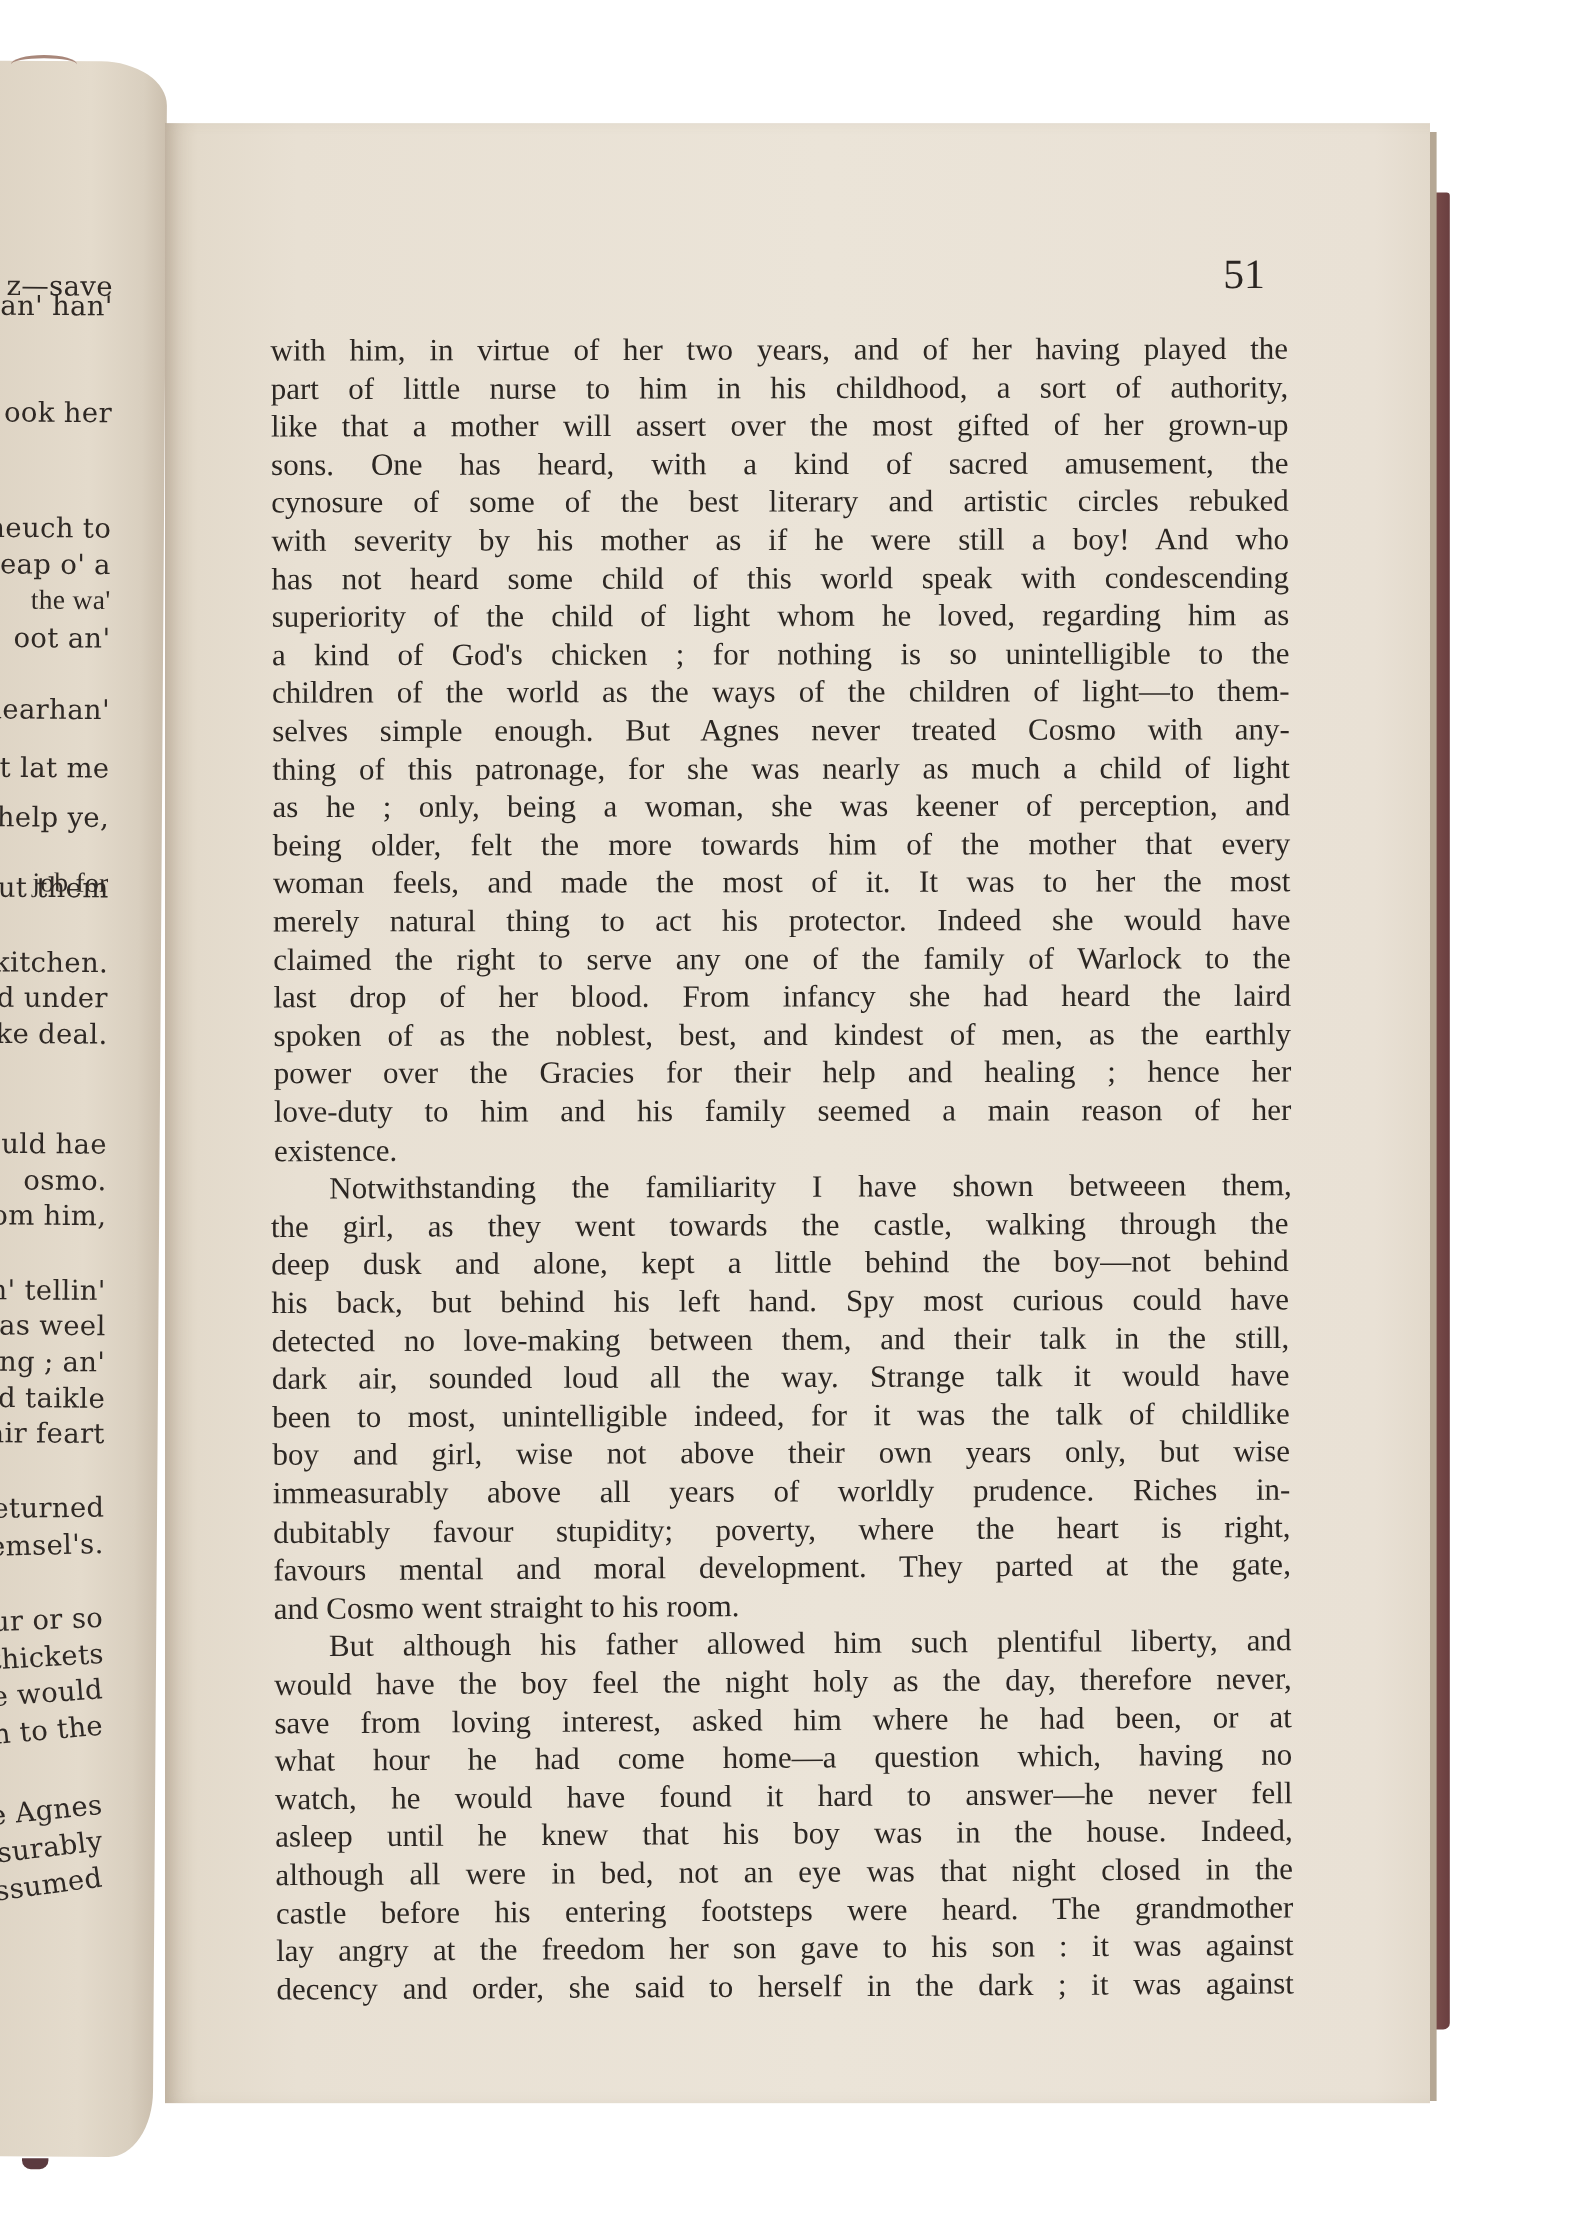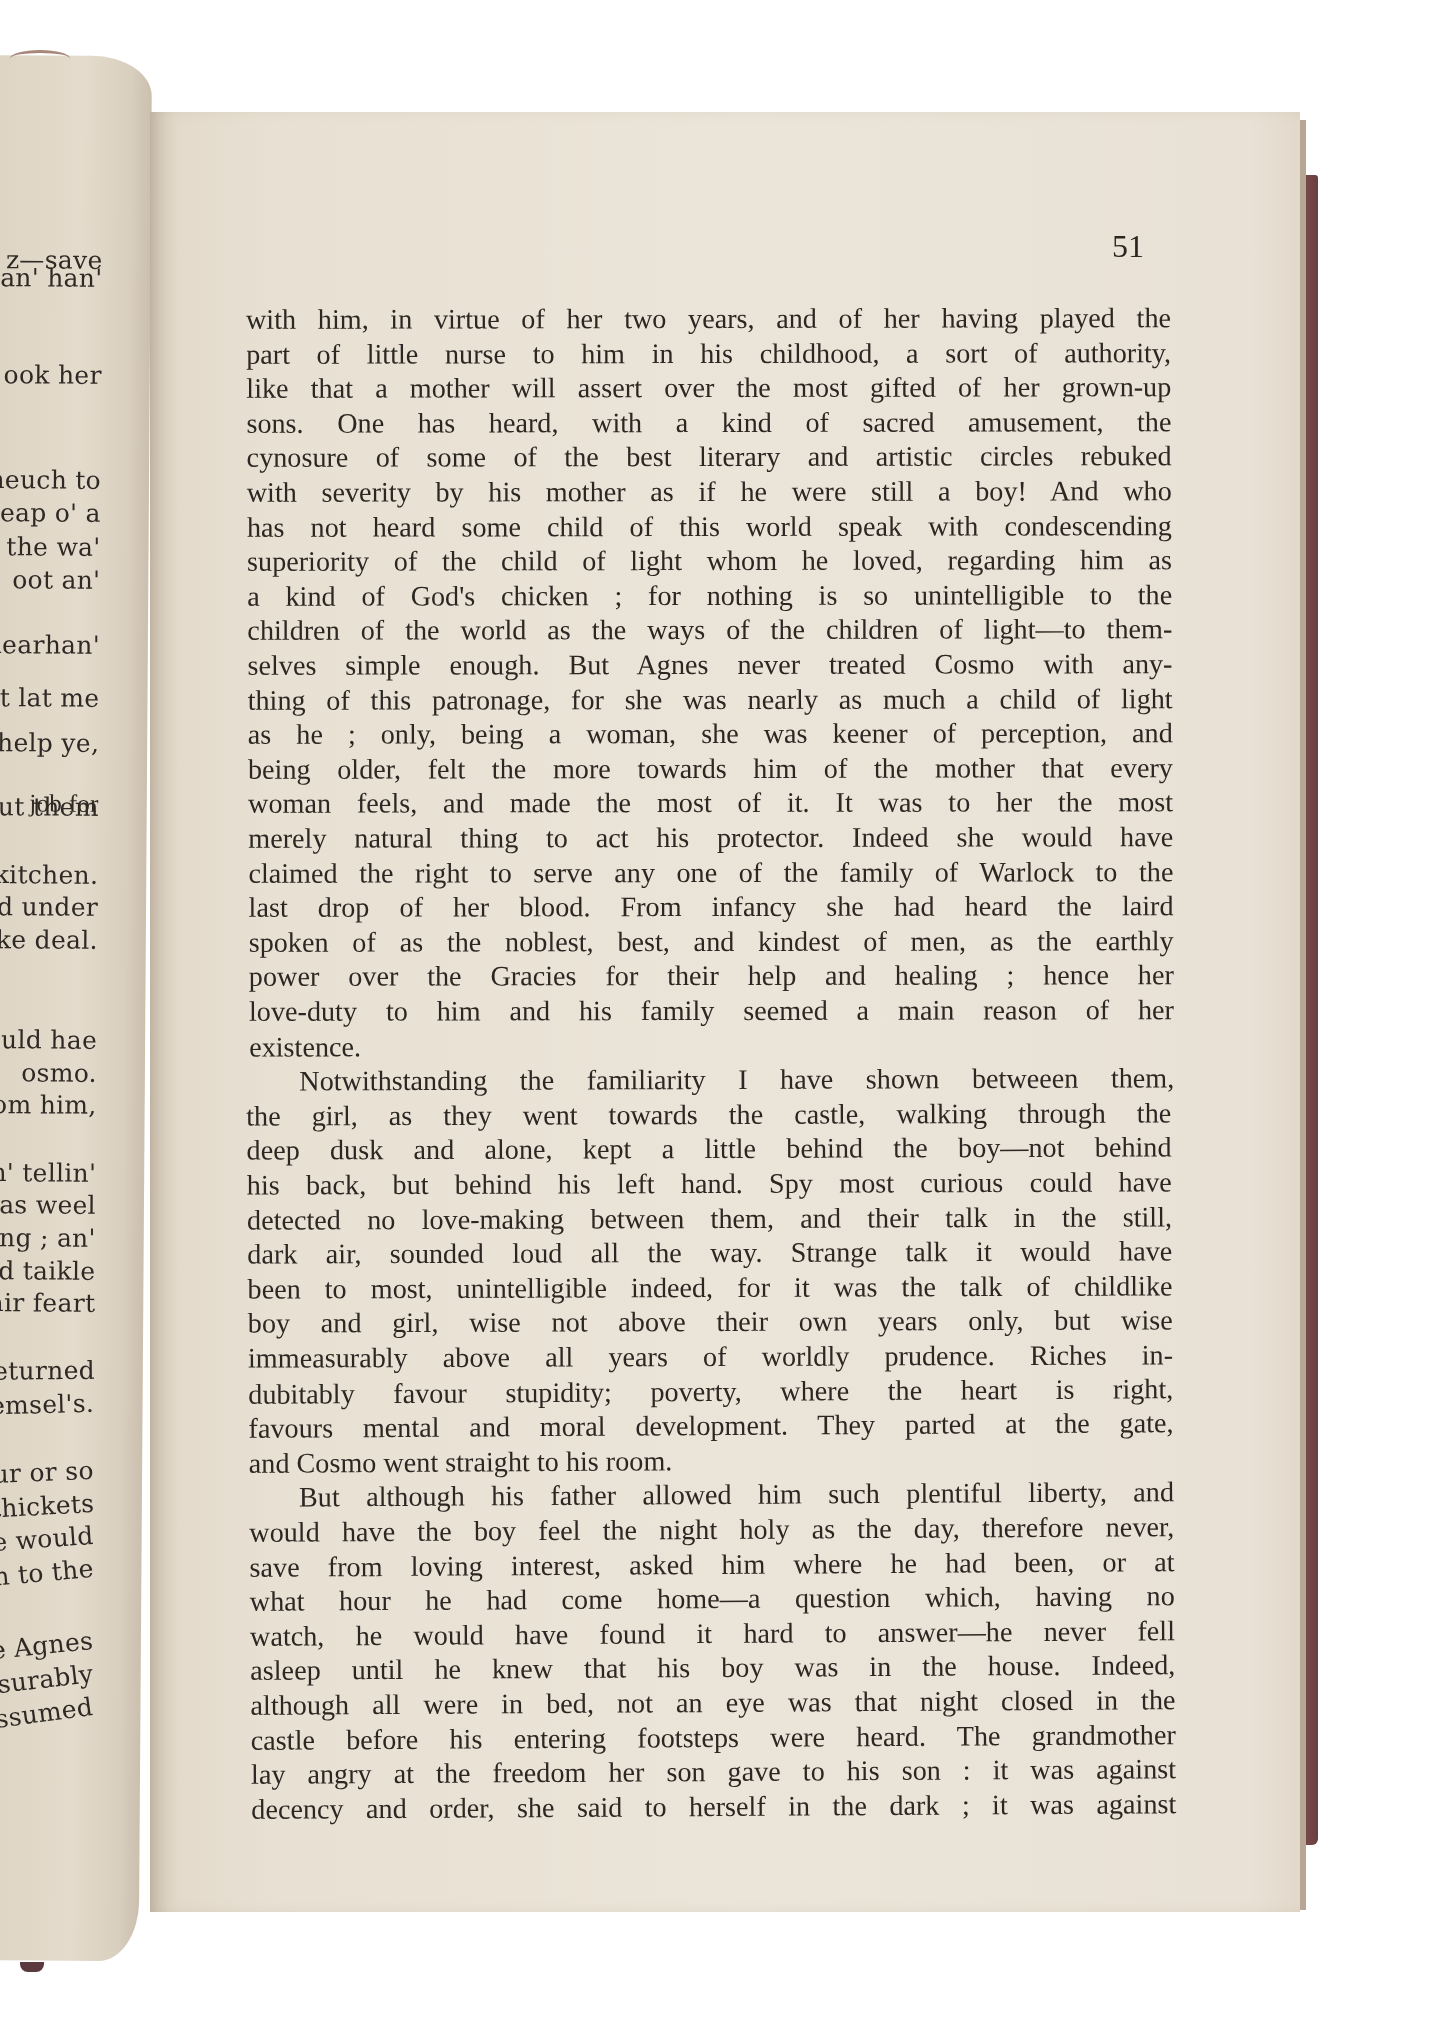--- a/index.html
+++ b/index.html
@@ -32,21 +32,21 @@
   .right-page {
     position:absolute; left:150px; top:112px; width:1150px; height:1800px;
     background:linear-gradient(90deg,#d7ccbb 0px,#e3dacb 30px,#e8e0d3 120px,#ebe4d8 600px,#e9e1d5 1100px,#e2d9cb 1150px);
     box-shadow:inset 14px 0 18px -10px rgba(120,100,80,0.35);
   }
   .running-head {
     position:absolute; left:350px; top:118px; font-style:italic; font-size:31px; letter-spacing:2px;
     color:#2b2622; font-family:"Liberation Serif","DejaVu Serif",serif;
   }
   .page-number {
-    position:absolute; left:962px; top:116px; font-size:32px; color:#2b2622;
+    position:absolute; left:962px; top:116px; font-size:38px; color:#2b2622;
     font-family:"Liberation Serif","DejaVu Serif",serif;
   }
   .body-text { position:absolute; left:96px; top:190px; width:930px; }
   .line {
     position:absolute; left:0; width:925px; white-space:nowrap; font-size:28.2px;
     font-family:"Liberation Serif","DejaVu Serif",serif; color:#2c2723;
     text-align:justify; text-align-last:justify; line-height:34px; height:34px;
   }
   .line.last { text-align-last:left; }
   .line.indent { padding-left:50px; width:875px; }
@@ -54,21 +54,21 @@
 </head>
 <body>
 
 <div class="left-page">
   <div class="left-lines" id="left-lines">
       <div class="left-line" style="top: 190px; transform: rotate(0deg); transform-origin: right center;">e z—save</div>
       <div class="left-line" style="top: 208px; transform: rotate(0deg); transform-origin: right center;">an' han'</div>
       <div class="left-line" style="top: 305px; transform: rotate(0deg); transform-origin: right center;">ook her</div>
       <div class="left-line" style="top: 410px; transform: rotate(0deg); transform-origin: right center;">neuch to</div>
       <div class="left-line" style="top: 443px; transform: rotate(0deg); transform-origin: right center;">eap o' a</div>
-      <div class="left-line" style="top: 477px; transform: rotate(0deg); transform-origin: right center;">the wa'</div>
+      <div class="left-line" style="top: 477px; transform: rotate(0deg); transform-origin: right center; font-family: Liberation Serif, serif;">the wa'</div>
       <div class="left-line" style="top: 510px; transform: rotate(0deg); transform-origin: right center; margin-left: 48px;">oot an'</div>
       <div class="left-line" style="top: 575px; transform: rotate(0deg); transform-origin: right center;">nearhan'</div>
       <div class="left-line" style="top: 628px; transform: rotate(0deg); transform-origin: right center; padding-left: 12px;">t lat me</div>
       <div class="left-line" style="top: 673px; transform: rotate(0deg); transform-origin: right center;">help ye,</div>
       <div class="left-line" style="top: 734px; transform: rotate(0deg); transform-origin: right center; font-family: Liberation Serif, serif;">job for</div>
       <div class="left-line" style="top: 737px; transform: rotate(0deg); transform-origin: right center;">ut them</div>
       <div class="left-line" style="top: 805px; transform: rotate(0deg); transform-origin: right center;">kitchen.</div>
       <div class="left-line" style="top: 837px; transform: rotate(0deg); transform-origin: right center;">d under</div>
       <div class="left-line" style="top: 870px; transform: rotate(0deg); transform-origin: right center;">ke deal.</div>
       <div class="left-line" style="top: 970px; transform: rotate(0deg); transform-origin: right center;">ould hae</div>

